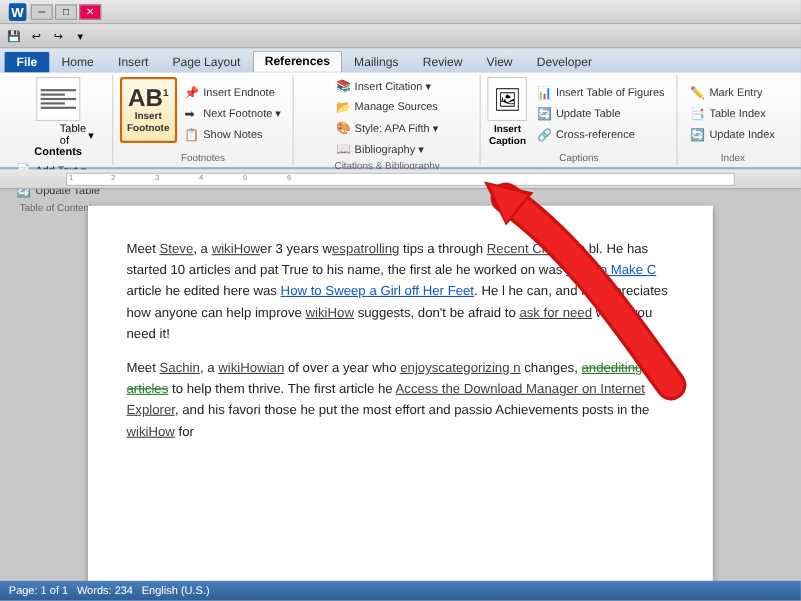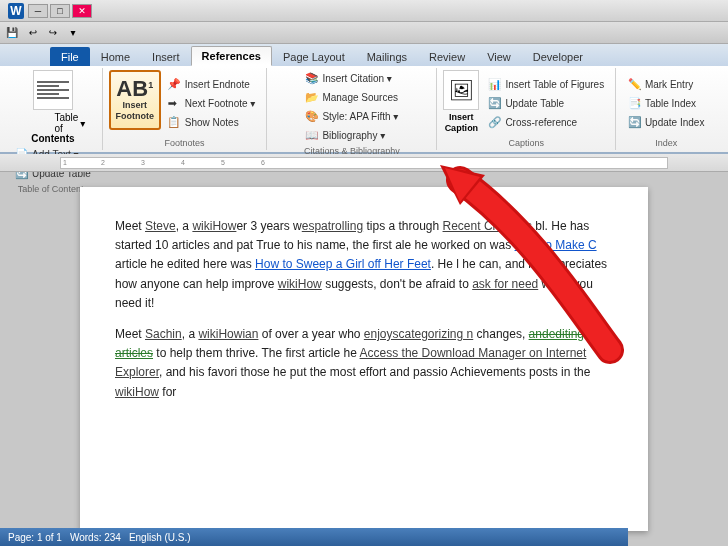--- a/index.html
+++ b/index.html
@@ -264,25 +264,25 @@
   </div>
 
   <div class="qat">
     <div class="qat-btn">💾</div>
     <div class="qat-btn">↩</div>
     <div class="qat-btn">↪</div>
     <div class="qat-btn">▾</div>
   </div>
 
   <div class="ribbon-tabs">
-    <div class="tab" style="background:#1158a8;color:#fff;font-weight:normal;margin-left:46px;">File</div>
+    <div class="tab" style="background:#1158a8;color:#fff;font-weight:bold;">File</div>
     <div class="tab">Home</div>
     <div class="tab">Insert</div>
+    <div class="tab">Page Layout</div>
     <div class="tab active">References</div>
-    <div class="tab">Page Layout</div>
     <div class="tab">Mailings</div>
     <div class="tab">Review</div>
     <div class="tab">View</div>
     <div class="tab">Developer</div>
   </div>
 
   <div class="ribbon">
 
     <div class="ribbon-group group-toc">
       <div class="ribbon-group-content">
@@ -441,19 +441,19 @@
       </marker>
     </defs>
 
     <path d="M 280 200 C 250 160, 200 80, 130 30" stroke="#cc1111" stroke-width="28" fill="none" stroke-linecap="round"></path>
     <path d="M 280 200 C 250 160, 200 80, 130 30" stroke="#ee2222" stroke-width="22" fill="none" stroke-linecap="round"></path>
 
     <polygon points="110,15 155,25 130,55" fill="#cc1111"></polygon>
     <polygon points="115,18 150,27 130,52" fill="#ee2222"></polygon>
   </svg>
 
-  <div class="status-bar" style="position:absolute;bottom:0;width:628px;">
+  <div class="status-bar" style="position:absolute;bottom:0;width:728px;">
     <span>Page: 1 of 1</span>
     <span>Words: 234</span>
     <span>English (U.S.)</span>
   </div>
 
 </div>
 
 </body></html>

